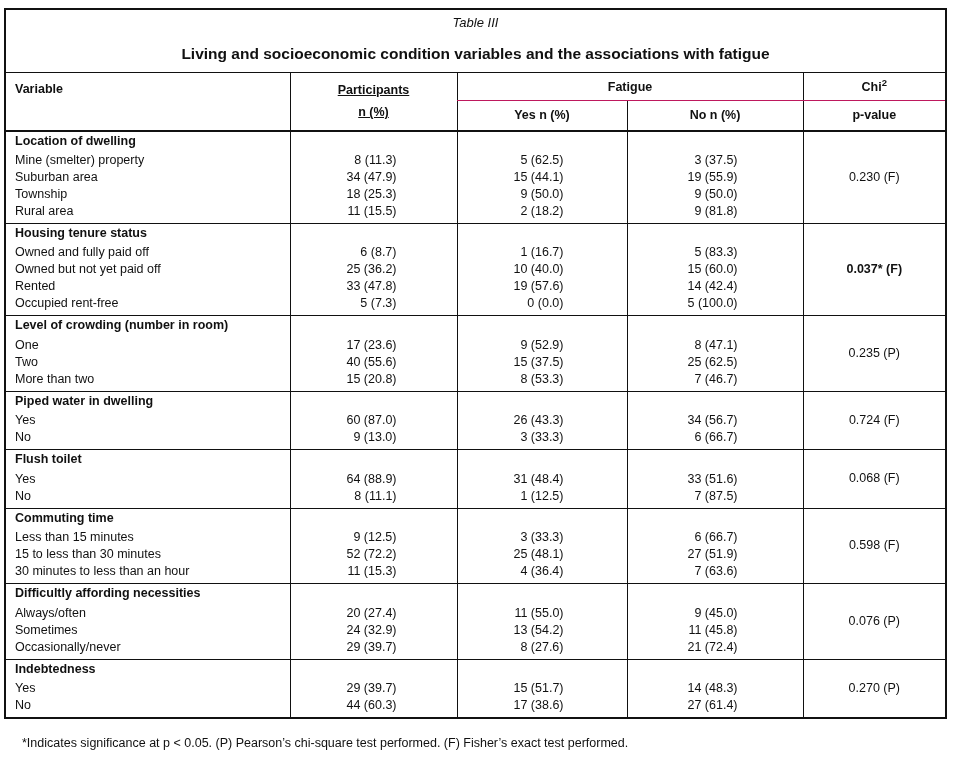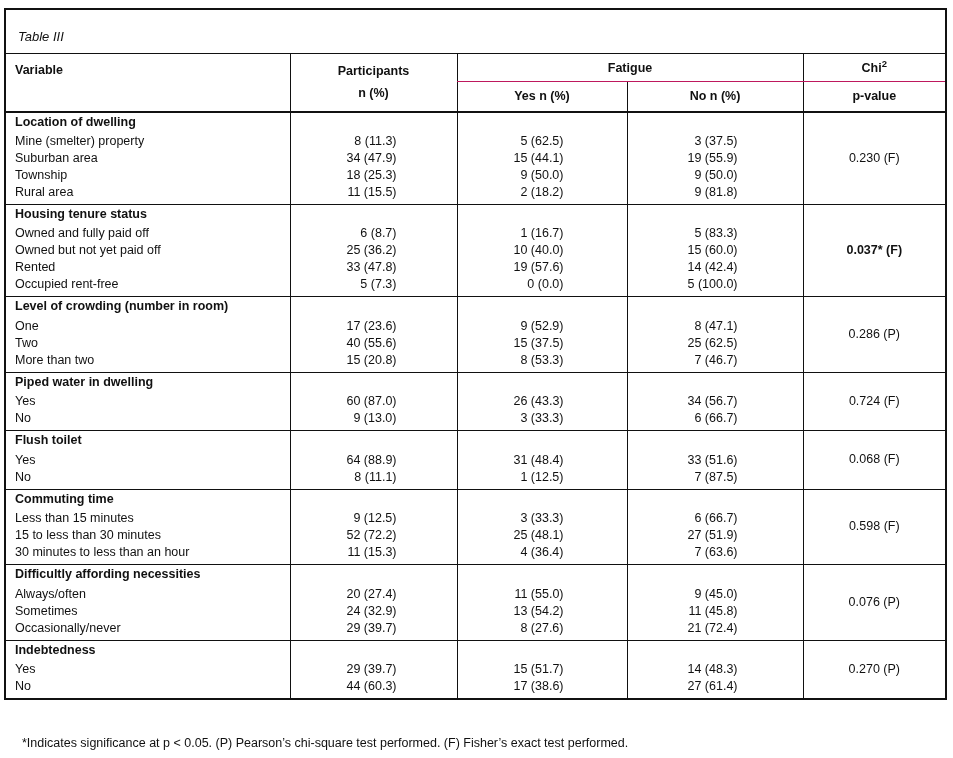--- a/index.html
+++ b/index.html
@@ -11,40 +11,40 @@
     color:#111111;
     font-family:"Liberation Sans","DejaVu Sans",sans-serif;
     overflow:hidden;
   }
   .table-card {
     position:absolute; left:4px; top:8px;
     width:943px;
     border:2px solid #111111;
     background:#ffffff;
   }
-  .caption { padding:19px 12px 8px 12px; }
+  .caption { padding:5px 12px 8px 12px;text-align:center; }
   .table-label { font-style:italic; font-size:13px; line-height:16px; }
   .table-title { font-weight:bold; font-size:15.5px; line-height:20px; margin-top:13px; }
 
   table.data { border-collapse:collapse; width:100%; table-layout:fixed; border-top:1px solid #111111; }
   col.c1 { width:284px; }
   col.c2 { width:167px; }
   col.c3 { width:170px; }
   col.c4 { width:176px; }
   col.c5 { width:142px; }
 
   td { font-size:12.5px; color:#111111; vertical-align:middle; }
   .bl { border-left:1px solid #111111; }
 
   thead td { font-weight:bold; text-align:center; }
   thead tr.h1 td { height:28px; }
   thead tr.h2 td { height:30px; }
   td.head-variable { text-align:left; padding:9px 0 0 9px; vertical-align:top; }
   td.head-part { vertical-align:middle; }
-  td.head-part .line { display:block; line-height:22px; }
+  td.head-part .line { display:block; line-height:22px;text-decoration:underline; }
   td.head-fatigue, td.head-chi { border-bottom:1px solid #be185d; }
   sup { font-size:9.5px; vertical-align:super; line-height:0; }
 
   tbody { border-top:2px solid #111111; }
   tbody td { height:17px; line-height:17px; }
   tr.sec-start td { border-top:1px solid #111111; }
   td.var { text-align:left; padding-left:9px; }
   td.sec-title { font-weight:bold; padding-bottom:1px; height:21px; }
   td.num { text-align:right; }
   td.part { padding-right:60px; }
@@ -59,20 +59,21 @@
     font-size:12.5px; line-height:15px; color:#111111;
   }
 </style>
 </head>
 <body>
 
 <div class="page">
   <div class="table-card">
     <div class="caption">
       <div class="table-label">Table III</div>
+      <div class="table-title">Living and socioeconomic condition variables and the associations with fatigue</div>
     </div>
     <table class="data">
       <colgroup>
         <col class="c1">
           <col class="c2">
           <col class="c3">
           <col class="c4">
           <col class="c5">
       </colgroup>
       <thead>
@@ -152,21 +153,21 @@
             <td class="var">Occupied rent-free</td>
             <td class="bl num part">5 (7.3)</td>
             <td class="bl num yes">0 (0.0)</td>
             <td class="bl num no">5 (100.0)</td>
           </tr>
           <tr class="sec-start">
             <td class="var sec-title">Level of crowding (number in room)</td>
             <td class="bl num part"></td>
             <td class="bl num yes"></td>
             <td class="bl num no"></td>
-            <td class="bl pv" rowspan="4">0.286 (P)</td>
+            <td class="bl pv" rowspan="4">0.235 (P)</td>
           </tr>
           <tr>
             <td class="var">One</td>
             <td class="bl num part">17 (23.6)</td>
             <td class="bl num yes">9 (52.9)</td>
             <td class="bl num no">8 (47.1)</td>
           </tr>
           <tr>
             <td class="var">Two</td>
             <td class="bl num part">40 (55.6)</td>

